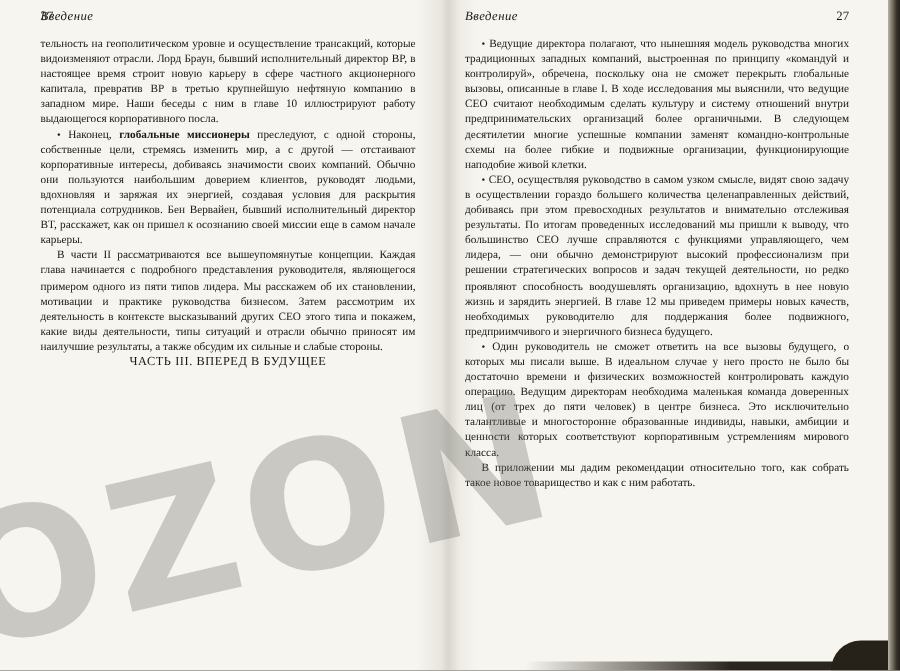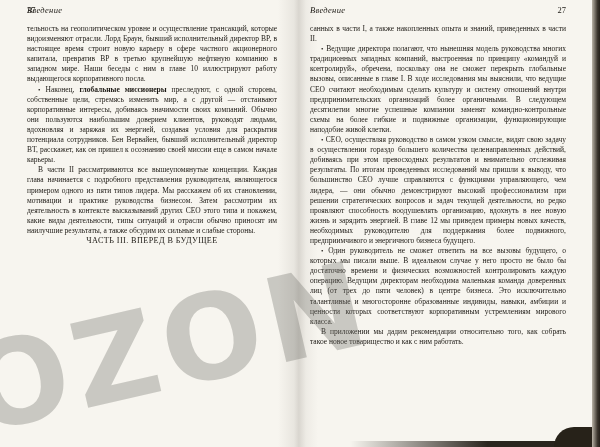--- a/index.html
+++ b/index.html
@@ -110,21 +110,20 @@
       <p class="part-heading">ЧАСТЬ III. ВПЕРЕД В БУДУЩЕЕ</p>
     </div>
   </div>
 
   <div class="page right">
     <div class="pagehead">
       <span class="title">Введение</span>
       <span class="num-r">27</span>
     </div>
     <div class="body-text">
-      <p class="noindent">санных в части I, а также накопленных опыта и знаний, приведенных в части II.</p>
       <p><span class="bmark">•</span>&nbsp;<span>Ведущие директора полагают, что нынешняя модель руководства многих традиционных западных компаний, выстроенная по принципу «командуй и контролируй», обречена, поскольку она не сможет перекрыть глобальные вызовы, описанные в главе I. В ходе исследования мы выяснили, что ведущие CEO считают необходимым сделать культуру и систему отношений внутри предпринимательских организаций более органичными. В следующем десятилетии многие успешные компании заменят командно-контрольные схемы на более гибкие и подвижные организации, функционирующие наподобие живой клетки.</span></p>
       <p><span class="bmark">•</span>&nbsp;<span>CEO, осуществляя руководство в самом узком смысле, видят свою задачу в осуществлении гораздо большего количества целенаправленных действий, добиваясь при этом превосходных результатов и внимательно отслеживая результаты. По итогам проведенных исследований мы пришли к выводу, что большинство CEO лучше справляются с функциями управляющего, чем лидера, — они обычно демонстрируют высокий профессионализм при решении стратегических вопросов и задач текущей деятельности, но редко проявляют способность воодушевлять организацию, вдохнуть в нее новую жизнь и зарядить энергией. В главе 12 мы приведем примеры новых качеств, необходимых руководителю для поддержания более подвижного, предприимчивого и энергичного бизнеса будущего.</span></p>
       <p><span class="bmark">•</span>&nbsp;<span>Один руководитель не сможет ответить на все вызовы будущего, о которых мы писали выше. В идеальном случае у него просто не было бы достаточно времени и физических возможностей контролировать каждую операцию. Ведущим директорам необходима маленькая команда доверенных лиц (от трех до пяти человек) в центре бизнеса. Это исключительно талантливые и многосторонне образованные индивиды, навыки, амбиции и ценности которых соответствуют корпоративным устремлениям мирового класса.</span></p>
       <p>В приложении мы дадим рекомендации относительно того, как собрать такое новое товарищество и как с ним работать.</p>
     </div>
   </div>
 
   <div class="watermark">OZON</div>
 
   <div class="edge-bottom"></div>

